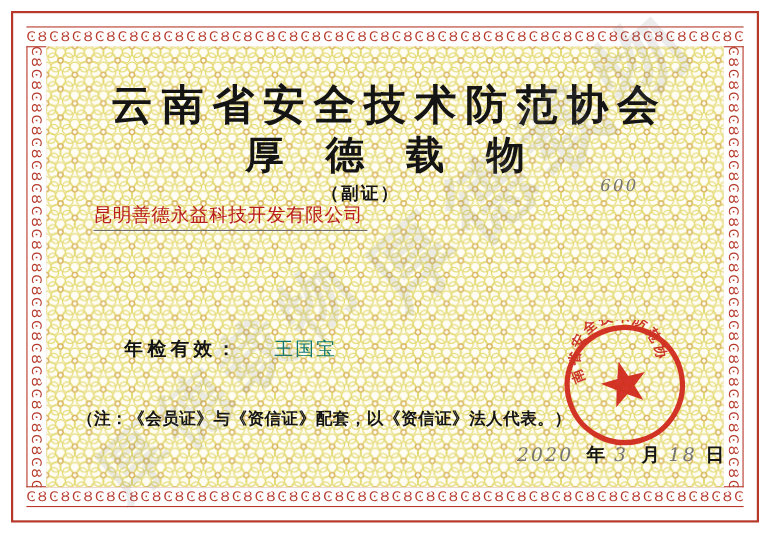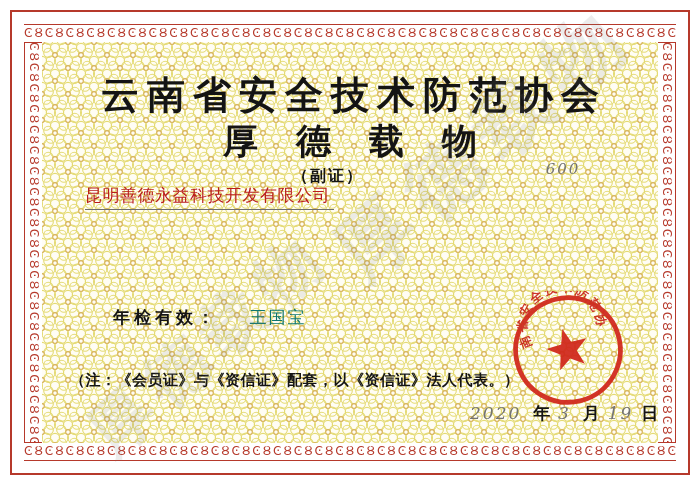--- a/index.html
+++ b/index.html
@@ -129,21 +129,21 @@
       <span class="legal-name">王国宝</span>
     </div>
 
     <div class="note-line">（注：《会员证》与《资信证》配套，以《资信证》法人代表。）</div>
 
     <div class="date-line">
       <span class="stamp-gray">2020</span>
       <span class="date-label ml6">年</span>
       <span class="stamp-gray">3</span>
       <span class="date-label ml6">月</span>
-      <span class="stamp-gray">19</span>
+      <span class="stamp-gray">18</span>
       <span class="date-label">日</span>
     </div>
 
   </div>
 
   <svg class="seal" xmlns="http://www.w3.org/2000/svg" viewBox="-62 -62 124 124">
     <g transform="rotate(-15)">
       <circle cx="0" cy="0" r="55" fill="none" stroke="#d0261a" stroke-width="5"></circle>
       <polygon fill="#d0261a" transform="scale(0.88)" points="0,-26 6.2,-8.5 24.7,-8 10,3.2 15.3,21 0,10.5 -15.3,21 -10,3.2 -24.7,-8 -6.2,-8.5"></polygon>
       <defs>

